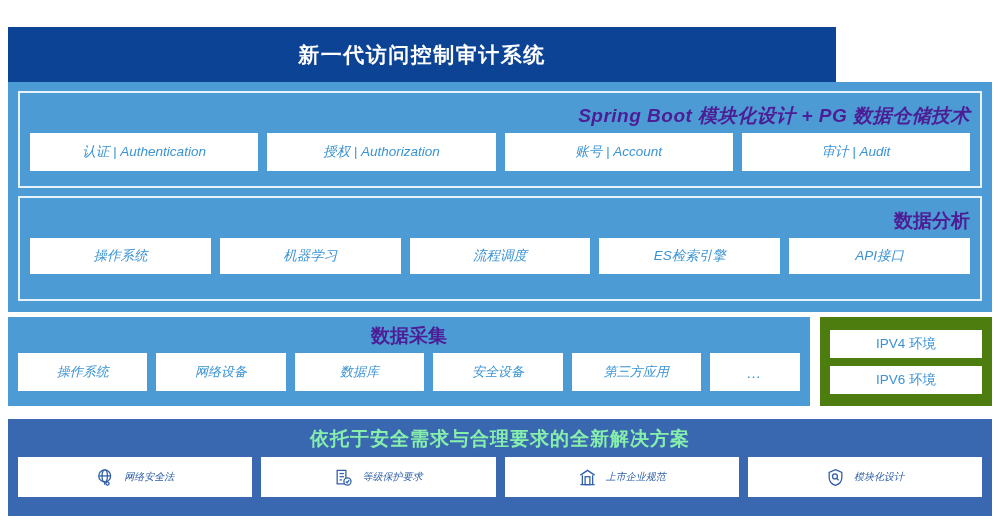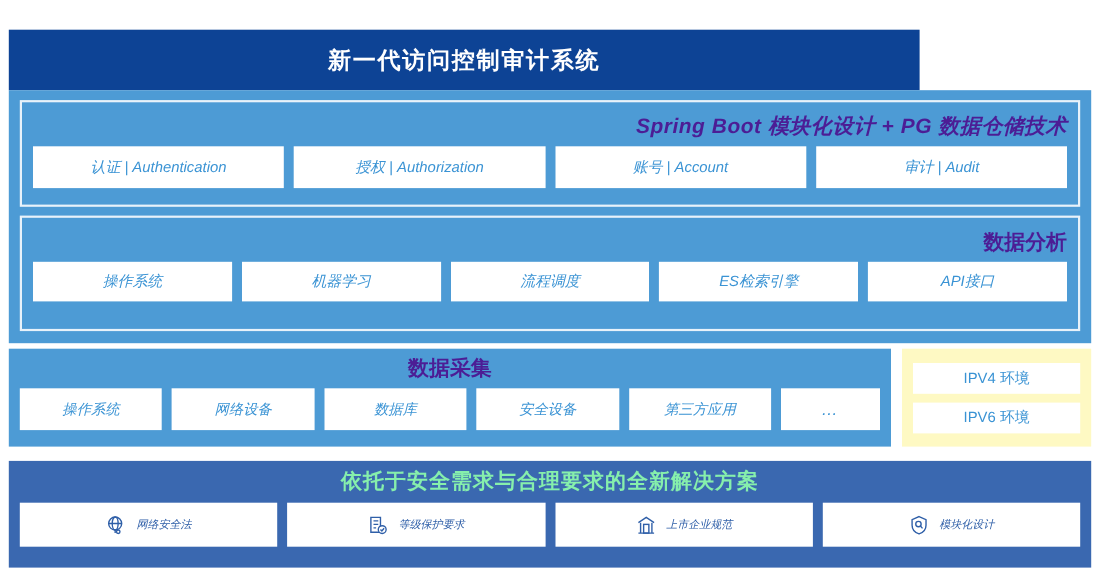--- a/index.html
+++ b/index.html
@@ -124,21 +124,21 @@
     font-size: 15px;
     letter-spacing: 2px;
   }
 
   .ipv-panel {
     position: absolute;
     left: 820px;
     top: 317px;
     width: 172px;
     height: 89px;
-    background: #fef9c3;
+    background: #4d7c0f;
     box-sizing: border-box;
     padding: 9px 10px;
     display: flex;
     flex-direction: column;
     justify-content: center;
     gap: 8px;
   }
   .ipv-chip {
     background: #ffffff;
     height: 28px;

